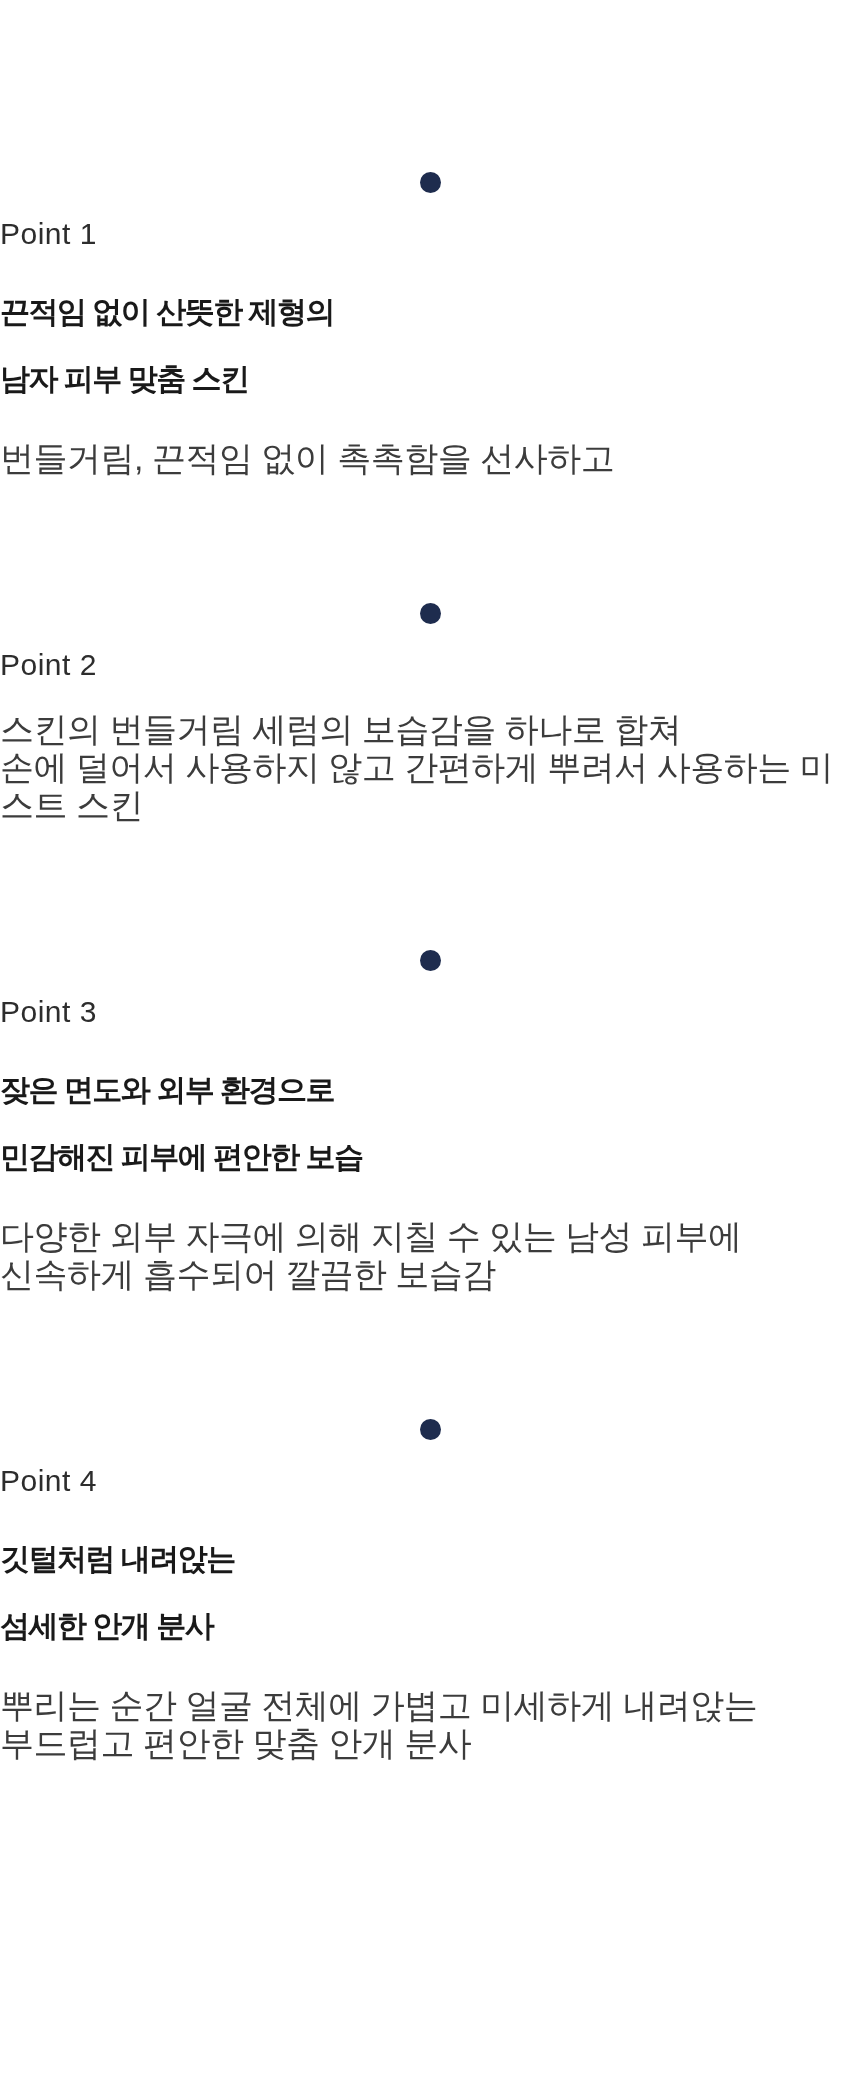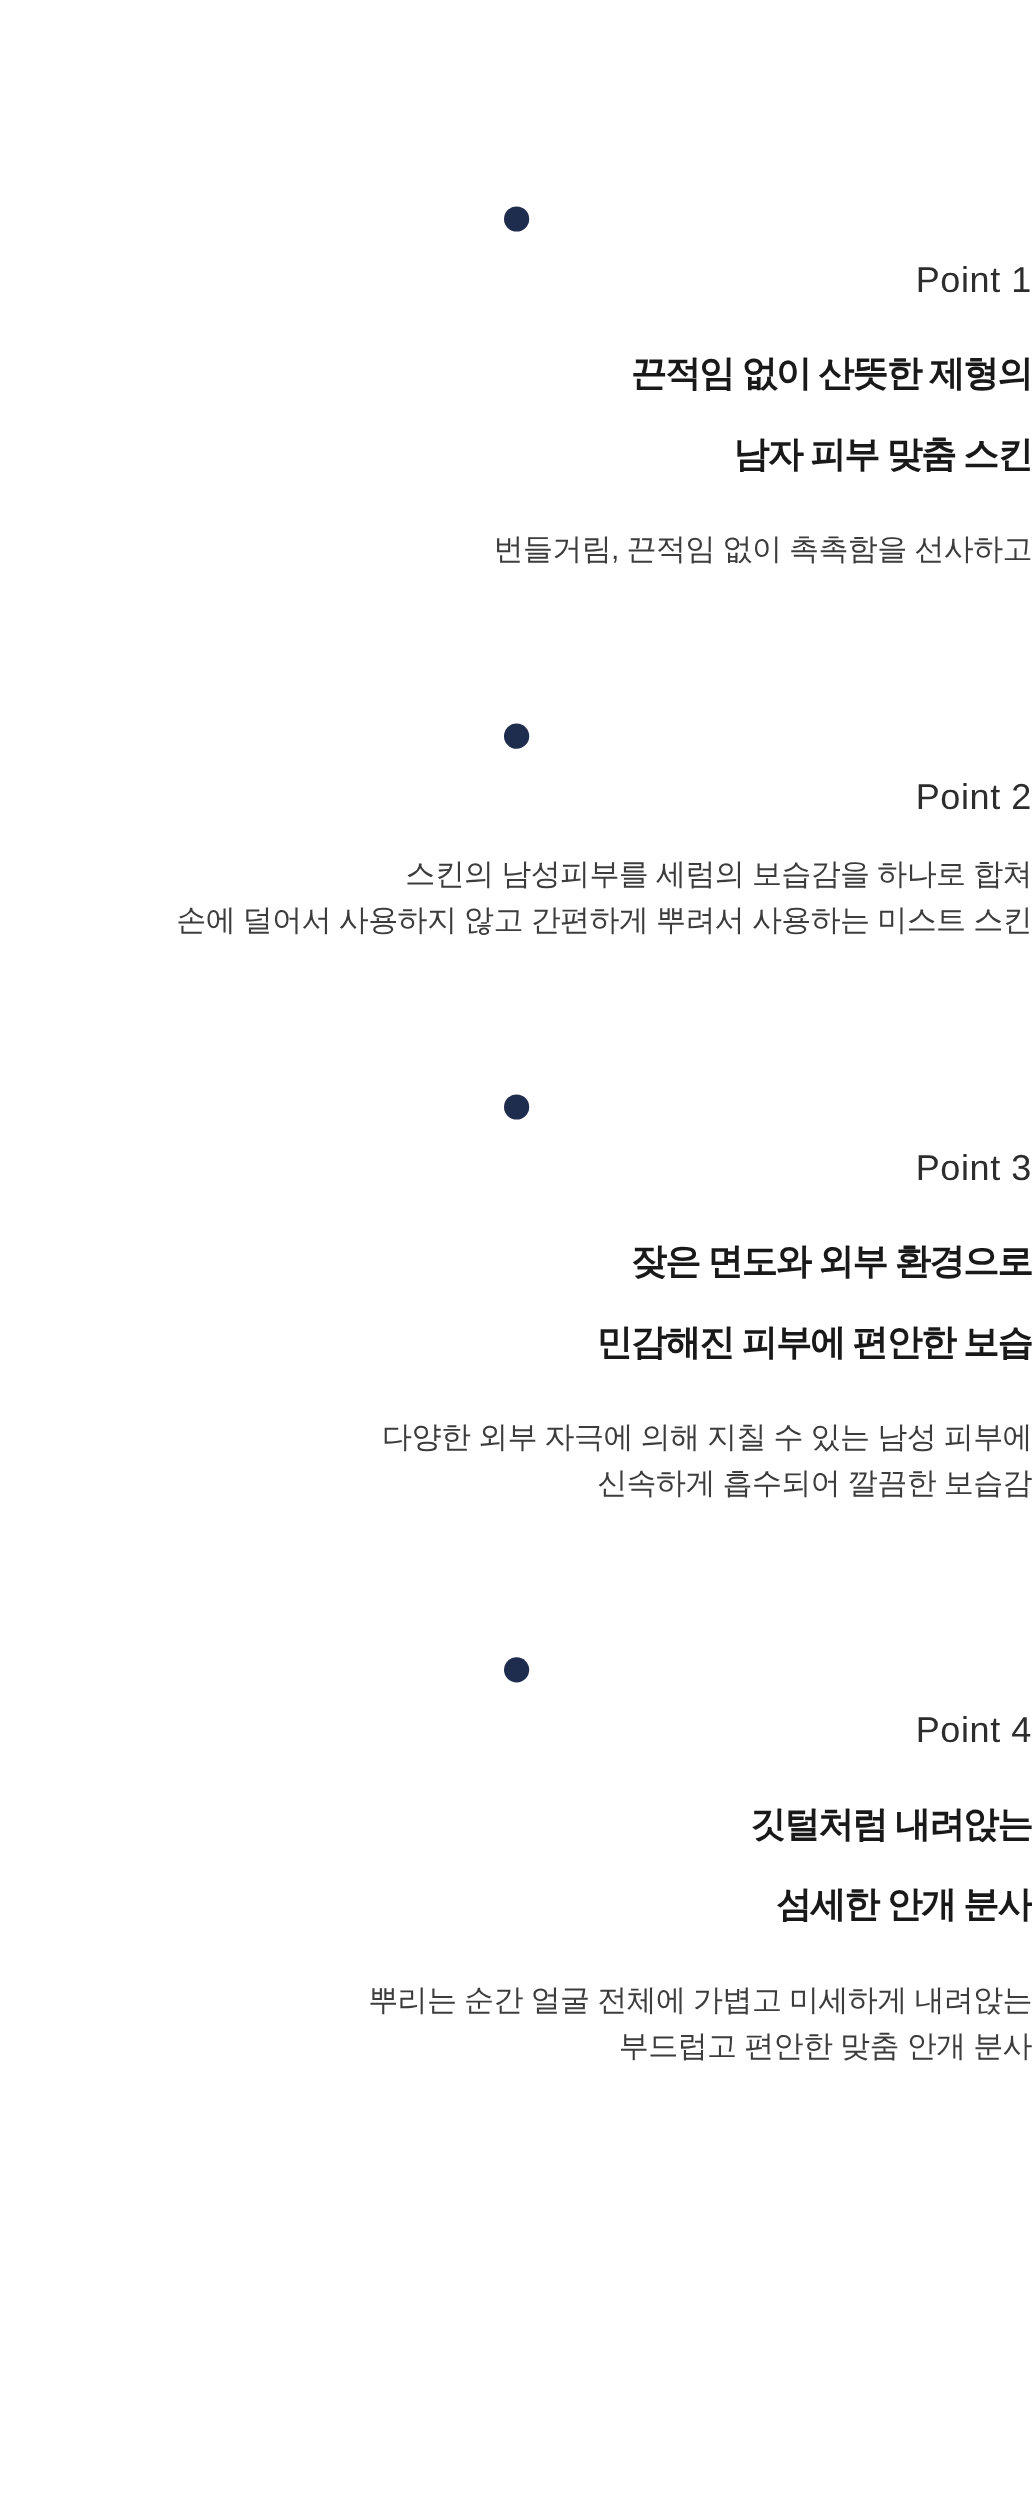--- a/index.html
+++ b/index.html
@@ -12,21 +12,21 @@
     width: 860px;
     height: 2092px;
     margin: 0 auto;
     background: #ffffff;
     font-family: "Liberation Sans", "DejaVu Sans", sans-serif;
     padding-top: 172px;
     box-sizing: border-box;
     overflow: hidden;
   }
   .section {
-    text-align: right;
+    text-align: left;
   }
   .section + .section {
     margin-top: 126px;
   }
   .dot {
     width: 21px;
     height: 21px;
     border-radius: 50%;
     margin: 0 auto;
     background: var(--accent, #1e2c4e);
@@ -41,21 +41,21 @@
   .heading {
     margin-top: 26px;
     font-size: 30px;
     line-height: 67px;
     font-weight: 700;
     letter-spacing: -1.5px;
     color: var(--heading-color, #191919);
   }
   .body-text {
     margin-top: 27px;
-    font-size: 25px;
+    font-size: 34px;
     line-height: 38px;
     font-weight: 400;
     letter-spacing: -0.5px;
     color: var(--body-color, #3c3c3c);
   }
 </style>
 </head>
 <body>
 
 <div class="page">
@@ -69,21 +69,21 @@
     </div>
     <div class="body-text">
       <div>번들거림, 끈적임 없이 촉촉함을 선사하고</div>
     </div>
   </div>
 
   <div class="section">
     <div class="dot"></div>
     <div class="point-label">Point 2</div>
     <div class="body-text">
-      <div>스킨의 남성피부를 세럼의 보습감을 하나로 합쳐</div>
+      <div>스킨의 번들거림 세럼의 보습감을 하나로 합쳐</div>
       <div>손에 덜어서 사용하지 않고 간편하게 뿌려서 사용하는 미스트 스킨</div>
     </div>
   </div>
 
   <div class="section">
     <div class="dot"></div>
     <div class="point-label">Point 3</div>
     <div class="heading">
       <div>잦은 면도와 외부 환경으로</div>
       <div>민감해진 피부에 편안한 보습</div>

